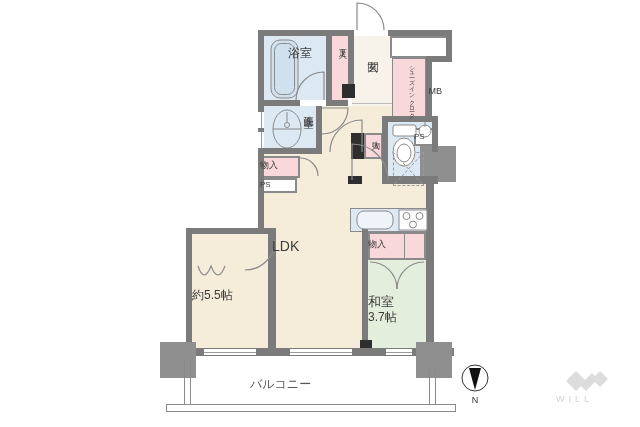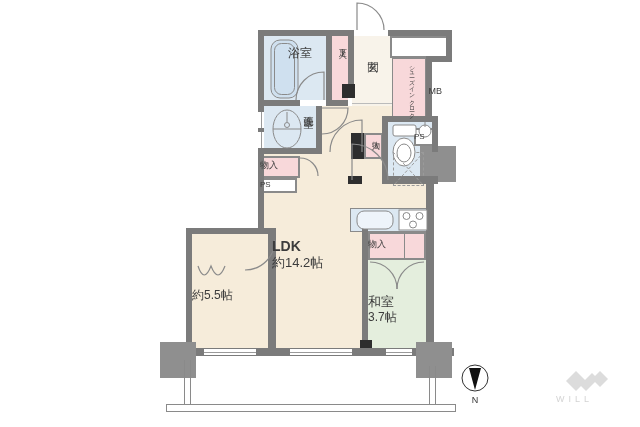--- a/index.html
+++ b/index.html
@@ -153,25 +153,25 @@
   <div class="lbl v" style="left:363px;top:52px;width:16px;height:46px;font-size:11px;">玄関</div>
   <div class="lbl" style="left:392px;top:40px;width:50px;font-size:9px;text-align:right;margin-top:46px;">MB</div>
   <div class="lbl v" style="left:402px;top:61px;width:13px;height:60px;font-size:6px;letter-spacing:0;">シューズインクローク</div>
   <div class="lbl v" style="left:300px;top:108px;width:14px;height:44px;font-size:10px;">洗面室</div>
   <div class="lbl" style="left:260px;top:160px;width:40px;font-size:9px;">物入</div>
   <div class="lbl" style="left:260px;top:180px;width:37px;font-size:8px;">PS</div>
   <div class="lbl v" style="left:367px;top:135px;width:13px;height:22px;font-size:8px;letter-spacing:0;">物入</div>
   <div class="lbl" style="left:414px;top:132px;width:24px;font-size:8px;">PS</div>
   <div class="lbl" style="left:368px;top:239px;width:58px;font-size:9px;">物入</div>
   <div class="lbl" style="left:272px;top:238px;width:80px;font-size:13px;">
-    <div style="font-size:14px;font-weight:bold;">LDK</div>
-    <div>約14.2帖</div>
+    <div style="font-size:14px;">LDK</div>
   </div>
   <div class="lbl" style="left:368px;top:294px;width:52px;font-size:12px;">
     <div style="font-size:13px;">和室</div>
     <div>3.7帖</div>
   </div>
   <div class="lbl" style="left:192px;top:288px;width:76px;font-size:12px;">
     <div>約5.5帖</div>
   </div>
+  <div class="lbl" style="left:250px;top:377px;width:130px;font-size:12px;color:#555;">バルコニー</div>
   <div class="lbl" style="left:556px;top:394px;width:62px;font-size:9px;font-weight:normal;letter-spacing:4px;color:#d4d4d4;">WILL</div>
 
 </div>
 
 </body></html>

